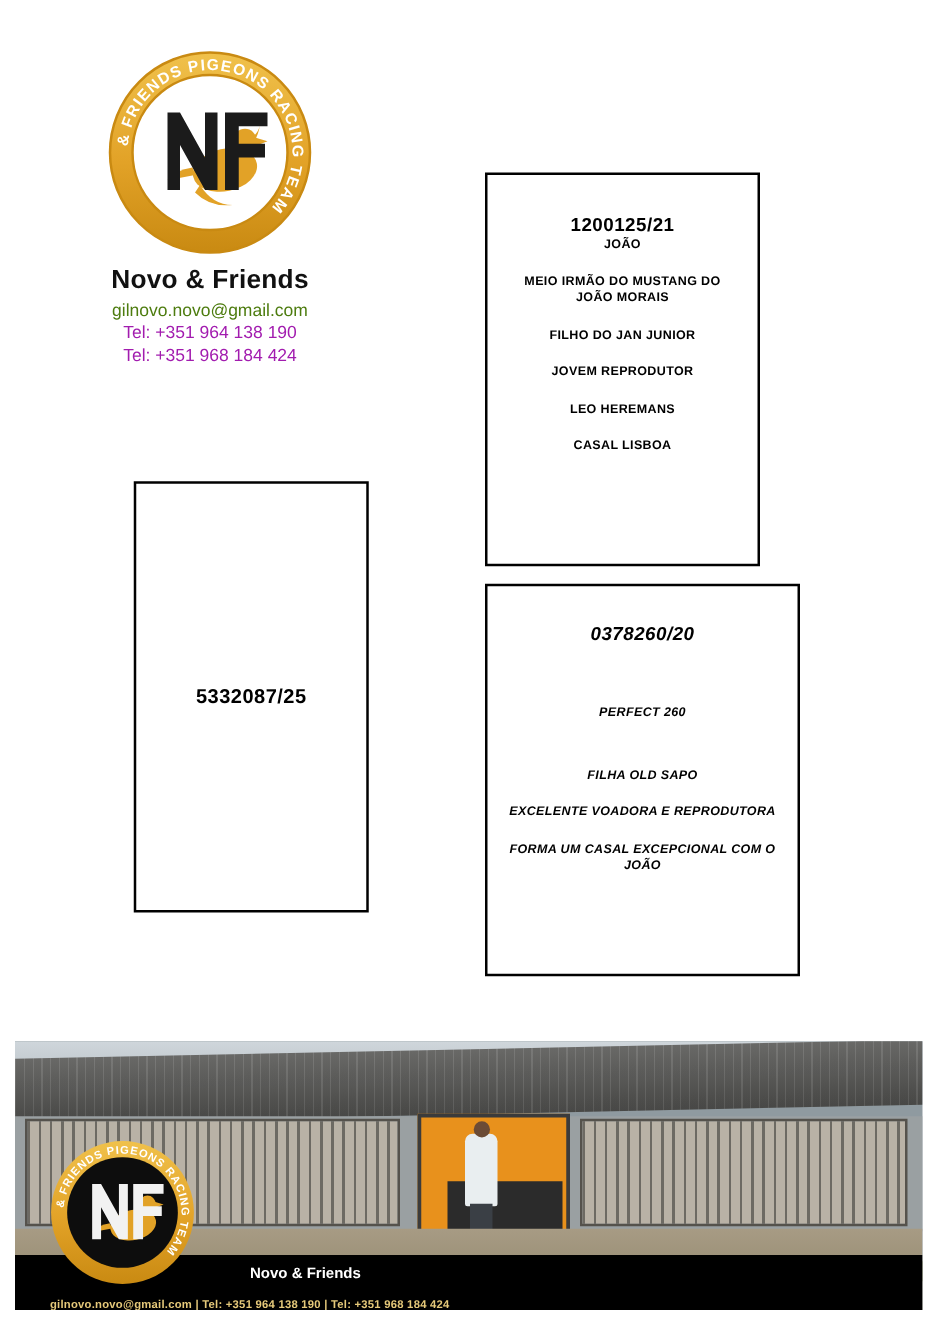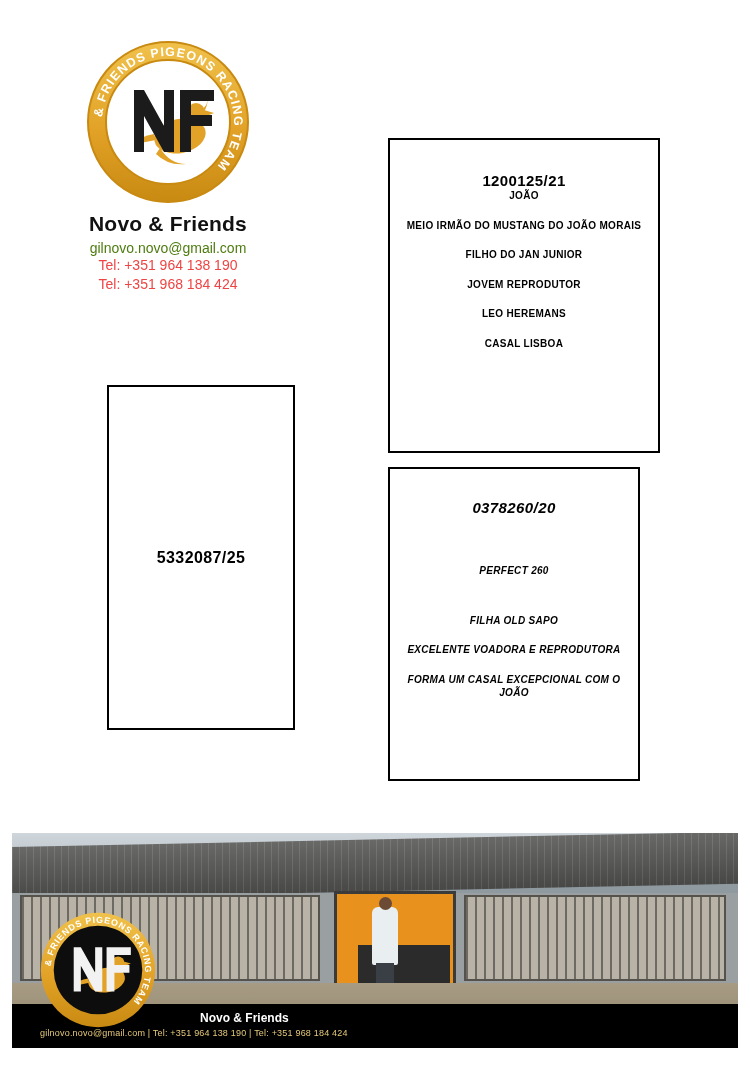--- a/index.html
+++ b/index.html
@@ -47,35 +47,35 @@
     letter-spacing: 0.2px;
     color: #111;
   }
   .brand-email {
     margin-top: 4px;
     font-size: 14px;
     color: #4d7c0f;
   }
   .brand-tel {
     font-size: 14px;
-    color: #ef4444;
+    color: #a21caf;
     line-height: 1.35;
   }
 
   
   .ped-box {
     position: absolute;
     border: 2px solid #000;
     box-sizing: border-box;
     background: #fff;
   }
   .box-top-right {
     left: 388px;
     top: 138px;
-    width: 272px;
+    width: 220px;
     height: 315px;
   }
   .box-bottom-right {
     left: 388px;
     top: 467px;
     width: 252px;
     height: 314px;
     font-style: italic;
   }
   .box-left {
@@ -209,22 +209,22 @@
     background: #000000;
   }
   .footer-logo {
     position: absolute; left: 26px; bottom: 18px; width: 120px; height: 120px;
   }
   .footer-brand {
     position: absolute; left: 188px; bottom: 23px;
     font-size: 12px; font-weight: bold; color: #ffffff;
   }
   .footer-contact {
-    position: absolute; left: 28px; bottom: 10px;
-    font-size: 9px; color: #e6c97a; letter-spacing: 0.2px;
+    position: absolute; left: 28px; bottom: 0;
+    font-size: 9px; color: #e6c97a; letter-spacing: 0.2px; font-weight: bold;
   }
 </style>
 </head>
 <body>
 
 <div class="page">
 
   <div class="logo-block">
 
     <div class="logo-badge">

